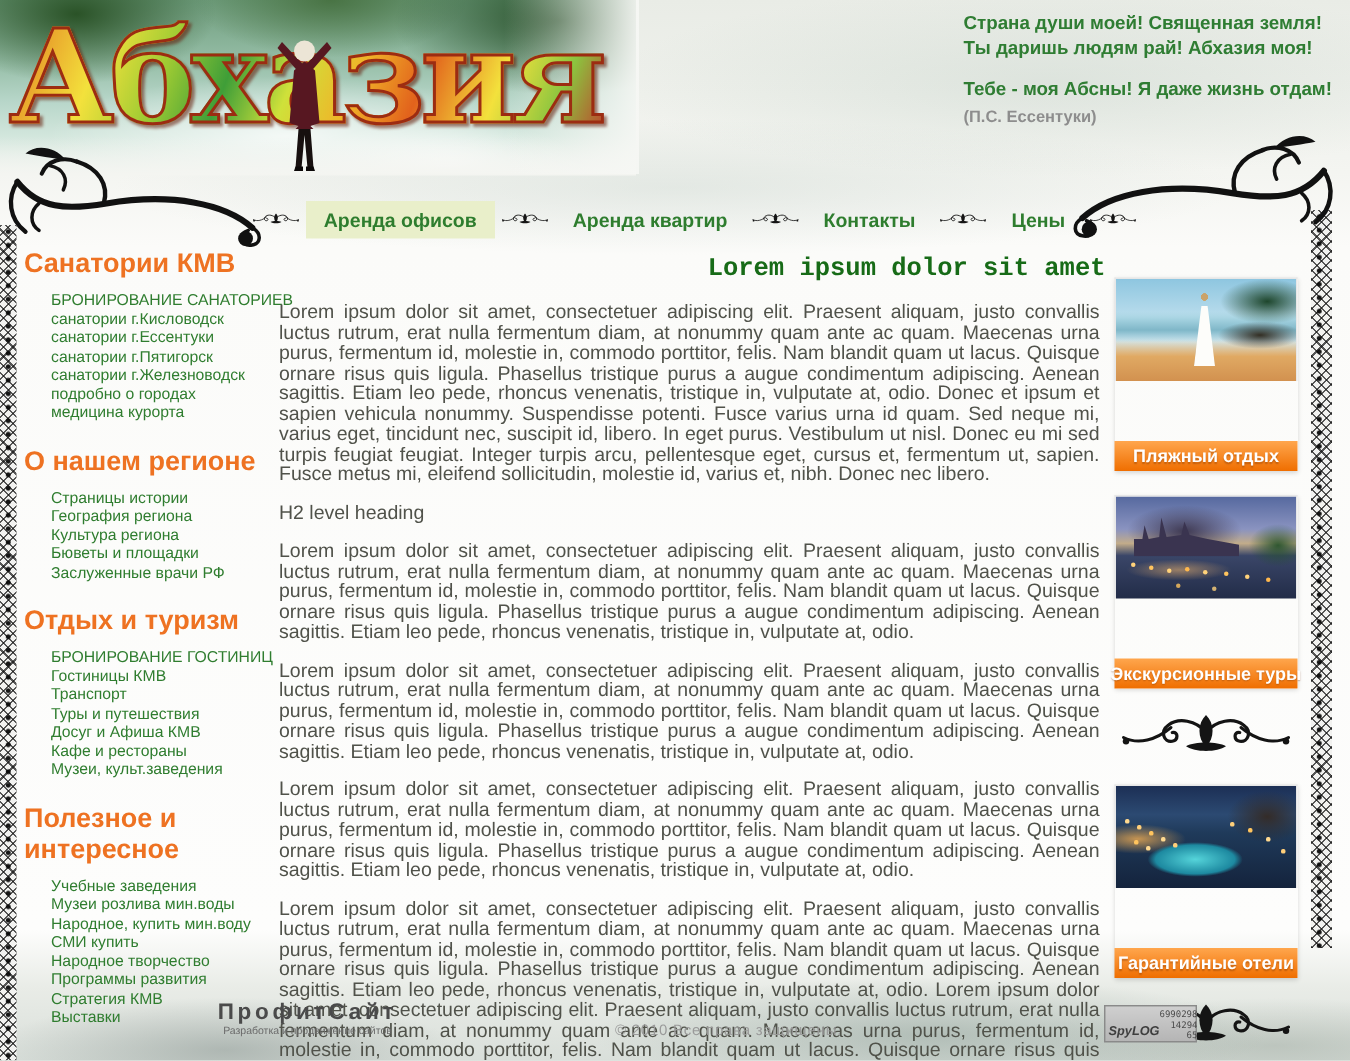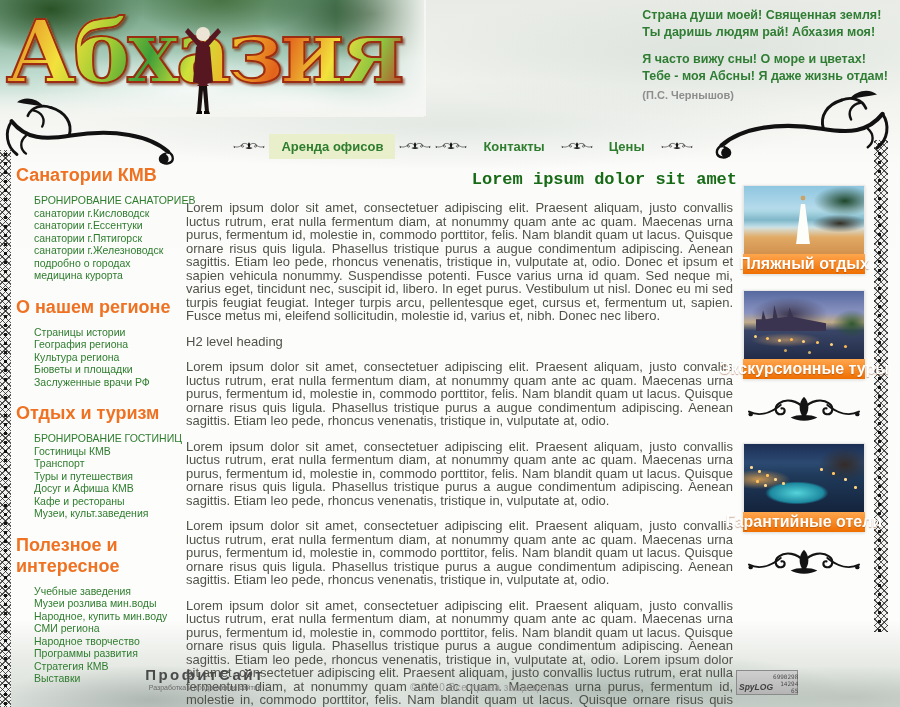--- a/index.html
+++ b/index.html
@@ -75,22 +75,22 @@
   
   .main{position:absolute;left:186px;top:170px;width:551px;z-index:2;}
   .page-title{margin:0 0 12px 0;text-align:right;color:#176b17;font-size:17px;font-weight:bold;font-family:Liberation Mono, monospace;}
   .paras p{margin:0 4px 12px 0;color:#50524a;font-size:13px;line-height:13.5px;text-align:justify;}
 
   
   .right-rail{position:absolute;left:743px;top:185px;width:122px;z-index:2;}
   .card{margin-bottom:16px;cursor:pointer;box-shadow:0 1px 3px rgba(0,0,0,.15);}
   .card-photo{position:relative;height:68px;overflow:hidden;border:1px solid #e7e7e7;border-bottom:none;}
   .card-label{height:20px;display:flex;align-items:center;justify-content:center;
-    background:linear-gradient(#ffa64d,#ef6e00);color:#fff;font-weight:bold;font-size:16px;
-    text-shadow:0 1px 1px rgba(120,50,0,.4);white-space:nowrap;}
+    background:linear-gradient(#ffa64d,#ef6e00);color:#fff;font-weight:bold;font-size:12px;
+    text-shadow:0 1px 1px rgba(120,50,0,.4);white-space:nowrap;margin-top:40px;}
   .ph-beach{background:
       radial-gradient(ellipse 46px 22px at 84% 22%, rgba(18,58,28,.92), transparent 68%),
       radial-gradient(ellipse 40px 13px at 80% 55%, rgba(45,38,26,.95), transparent 70%),
       linear-gradient(to top,#d2914f 0%,#e0a963 24%, transparent 40%),
       linear-gradient(to top, transparent 38%, #7fb7c8 50%, #a9d5e3 62%, transparent 68%),
       linear-gradient(to bottom,#8ec6e0,#cfe8f2 55%,#e8d8b8);}
   .ph-beach::after{content:"";position:absolute;left:52px;top:18px;width:14px;height:40px;
     background:#fdfdfa;clip-path:polygon(35% 0,65% 0,100% 100%,0 100%);
     box-shadow:0 1px 2px rgba(80,60,30,.4);}
   .ph-beach::before{content:"";position:absolute;left:48px;top:8px;width:22px;height:10px;
@@ -172,33 +172,33 @@
       <use href="#swirl"></use>
     </svg>
   <svg class="corner-swirl swirl-right">
       <use href="#swirl"></use>
     </svg>
 
   <div class="poem">
     <div>Страна души моей! Священная земля!</div>
     <div>Ты даришь людям рай! Абхазия моя!</div>
     <div class="gap"></div>
-    <div>Я часто вижу сны! О море и цветах!</div>
     <div>Тебе - моя Абсны! Я даже жизнь отдам!</div>
-    <div class="poem-attr">(П.С. Чернышов)</div>
+    <div class="poem-attr">(П.С. Ессентуки)</div>
   </div>
 
   <div class="nav">
     <span class="nav-orn"><svg>
           <use href="#orn"></use>
         </svg></span>
     <span class="nav-item active">Аренда офисов</span>
     <span class="nav-orn"><svg>
           <use href="#orn"></use>
         </svg></span>
+    <span class="nav-item">Аренда квартир</span>
     <span class="nav-orn"><svg>
           <use href="#orn"></use>
         </svg></span>
     <span class="nav-item">Контакты</span>
     <span class="nav-orn"><svg>
           <use href="#orn"></use>
         </svg></span>
     <span class="nav-item">Цены</span>
     <span class="nav-orn"><svg>
           <use href="#orn"></use>
@@ -242,21 +242,21 @@
           <div class="sb-link">Кафе и рестораны</div>
           <div class="sb-link">Музеи, культ.заведения</div>
         </div>
     </div>
     <div class="sb-section">
       <div class="sb-title">Полезное и интересное</div>
       <div class="sb-links">
           <div class="sb-link">Учебные заведения</div>
           <div class="sb-link">Музеи розлива мин.воды</div>
           <div class="sb-link">Народное, купить мин.воду</div>
-          <div class="sb-link">СМИ региона</div>
+          <div class="sb-link">СМИ купить</div>
           <div class="sb-link">Народное творчество</div>
           <div class="sb-link">Программы развития</div>
           <div class="sb-link">Стратегия КМВ</div>
           <div class="sb-link">Выставки</div>
         </div>
     </div>
     <div class="sb-orn"><svg>
           <use href="#orn"></use>
         </svg></div>
 

